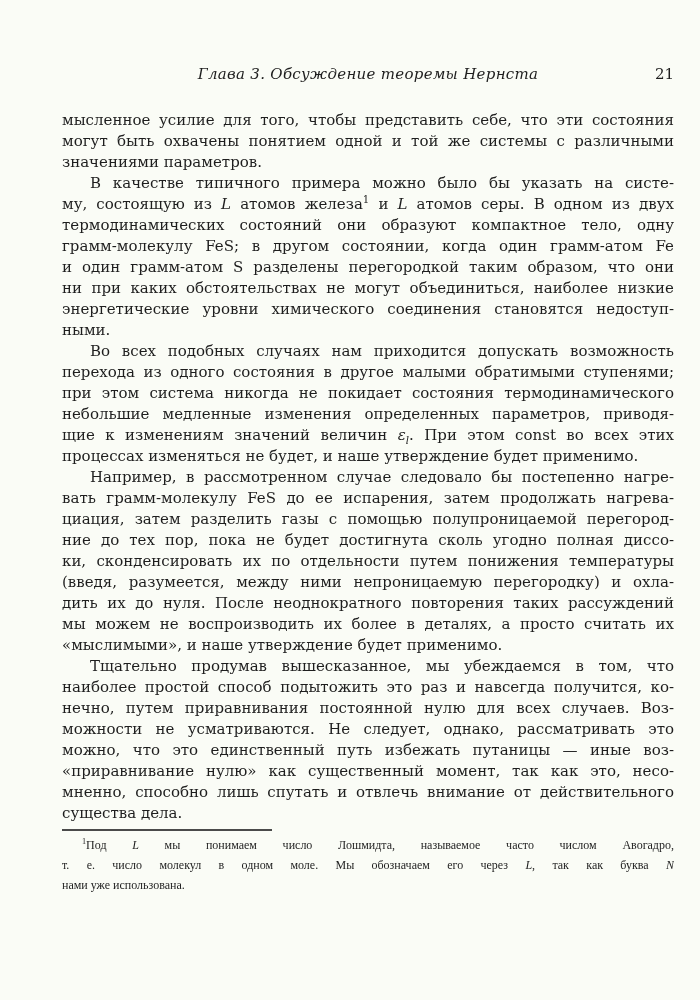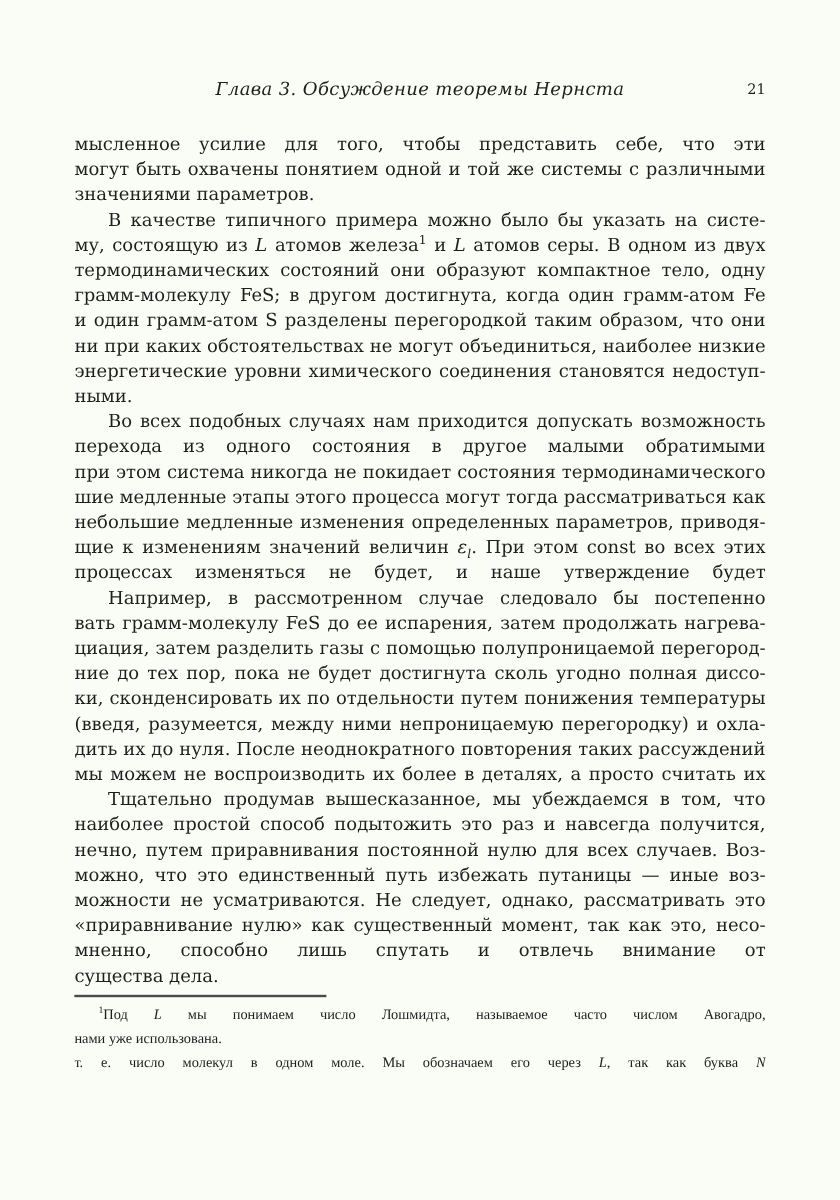--- a/index.html
+++ b/index.html
@@ -6,40 +6,40 @@
   body {
     width: 700px; height: 1000px;
     background: #fafcf6;
     color: #1e1e1e;
     font-family: "DejaVu Serif", "Liberation Serif", serif;
     overflow: hidden;
   }
   .page {
     box-sizing: border-box;
     width: 700px; height: 1000px;
-    padding: 64px 62px 0 62px;
+    padding: 64px 26px 0 62px;
   }
   .header {
     position: relative;
     height: 20px;
     margin-bottom: 26px;
     font-size: 15px;
     line-height: 20px;
   }
   .chapter-title {
     display: block;
     text-align: center;
     font-style: italic;
     letter-spacing: 0.3px;
   }
   .page-number {
     position: absolute;
     right: 0; top: 0;
     font-style: normal;
-    font-size: 12px;
+    font-size: 15px;
     text-align: center;
   }
   .body-text {
     font-size: 15px;
     line-height: 21px;
   }
   .paragraph { margin: 0; }
   .line {
     height: 21px;
     overflow: hidden;
@@ -77,58 +77,58 @@
   <div class="body-text">
       <div class="paragraph">
         <div class="line">мысленное усилие для того, чтобы представить себе, что эти состояния</div>
         <div class="line">могут быть охвачены понятием одной и той же системы с различными</div>
         <div class="line last">значениями параметров.</div>
       </div>
       <div class="paragraph">
         <div class="line indent">В качестве типичного примера можно было бы указать на систе-</div>
         <div class="line"><span>му, состоящую из </span><span class="run-i">L</span><span> атомов железа</span><span class="run-sup">1</span><span> и </span><span class="run-i">L</span><span> атомов серы. В одном из двух</span></div>
         <div class="line">термодинамических состояний они образуют компактное тело, одну</div>
-        <div class="line">грамм-молекулу FeS; в другом достигнута, когда один грамм-атом Fe</div>
+        <div class="line">грамм-молекулу FeS; в другом состоянии, когда один грамм-атом Fe</div>
         <div class="line">и один грамм-атом S разделены перегородкой таким образом, что они</div>
         <div class="line">ни при каких обстоятельствах не могут объединиться, наиболее низкие</div>
         <div class="line">энергетические уровни химического соединения становятся недоступ-</div>
         <div class="line last">ными.</div>
       </div>
       <div class="paragraph">
         <div class="line indent">Во всех подобных случаях нам приходится допускать возможность</div>
         <div class="line">перехода из одного состояния в другое малыми обратимыми ступенями;</div>
         <div class="line">при этом система никогда не покидает состояния термодинамического</div>
-        <div class="line">шие медленные этапы этого процесса могут тогда рассматриваться как</div>
         <div class="line">небольшие медленные изменения определенных параметров, приводя-</div>
         <div class="line"><span>щие к изменениям значений величин </span><span class="run-i">ε</span><span class="run-isub">l</span><span>. При этом const во всех этих</span></div>
         <div class="line last">процессах изменяться не будет, и наше утверждение будет применимо.</div>
       </div>
       <div class="paragraph">
         <div class="line indent">Например, в рассмотренном случае следовало бы постепенно нагре-</div>
         <div class="line">вать грамм-молекулу FeS до ее испарения, затем продолжать нагрева-</div>
         <div class="line">циация, затем разделить газы с помощью полупроницаемой перегород-</div>
         <div class="line">ние до тех пор, пока не будет достигнута сколь угодно полная диссо-</div>
         <div class="line">ки, сконденсировать их по отдельности путем понижения температуры</div>
         <div class="line">(введя, разумеется, между ними непроницаемую перегородку) и охла-</div>
         <div class="line">дить их до нуля. После неоднократного повторения таких рассуждений</div>
         <div class="line">мы можем не воспроизводить их более в деталях, а просто считать их</div>
+        <div class="line last">«мыслимыми», и наше утверждение будет применимо.</div>
       </div>
       <div class="paragraph">
         <div class="line indent">Тщательно продумав вышесказанное, мы убеждаемся в том, что</div>
         <div class="line">наиболее простой способ подытожить это раз и навсегда получится, ко-</div>
         <div class="line">нечно, путем приравнивания постоянной нулю для всех случаев. Воз-</div>
+        <div class="line">можности не усматриваются. Не следует, однако, рассматривать это</div>
         <div class="line">можно, что это единственный путь избежать путаницы — иные воз-</div>
-        <div class="line">можности не усматриваются. Не следует, однако, рассматривать это</div>
         <div class="line">«приравнивание нулю» как существенный момент, так как это, несо-</div>
         <div class="line">мненно, способно лишь спутать и отвлечь внимание от действительного</div>
         <div class="line last">существа дела.</div>
       </div>
     </div>
 
   <div class="footnote">
     <div class="footnote-rule"></div>
     <div class="footnote-lines">
         <div class="line indent"><span class="run-sup">1</span><span>Под </span><span class="run-i">L</span><span> мы понимаем число Лошмидта, называемое часто числом Авогадро,</span></div>
+        <div class="line"><span>т. е. число молекул в одном моле. Мы обозначаем его через </span><span class="run-i">L</span><span>, так как буква </span><span class="run-i">N</span></div>
         <div class="line last">нами уже использована.</div>
-        <div class="line"><span>т. е. число молекул в одном моле. Мы обозначаем его через </span><span class="run-i">L</span><span>, так как буква </span><span class="run-i">N</span></div>
       </div>
   </div>
 </div>
 
 </body></html>

